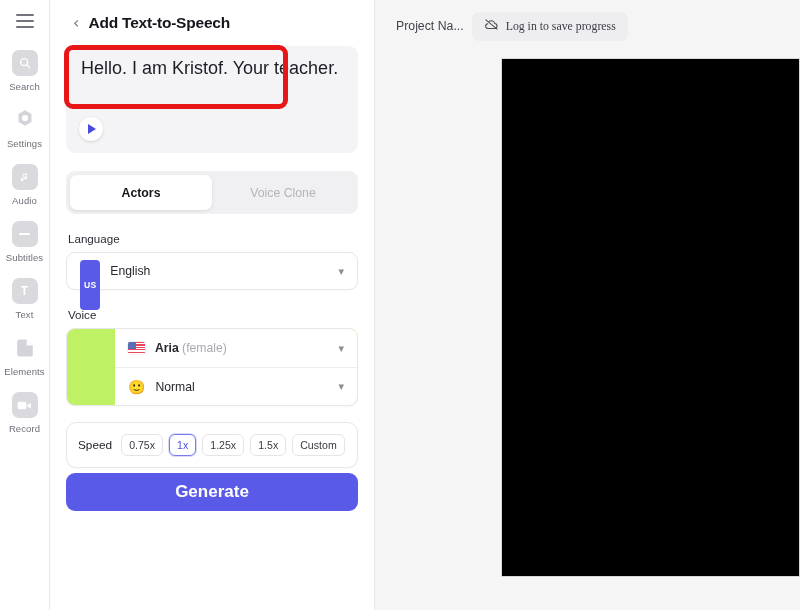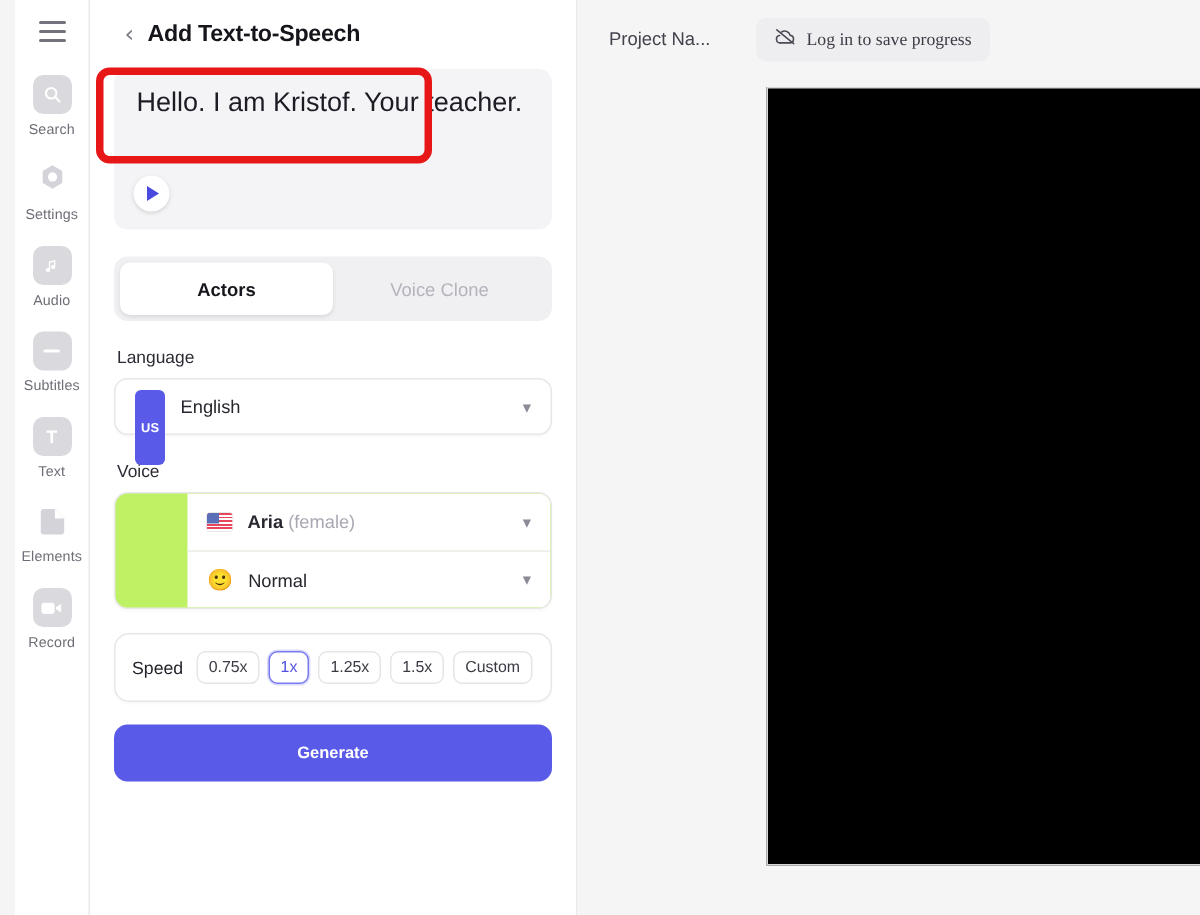--- a/index.html
+++ b/index.html
@@ -20,21 +20,20 @@
   .rail {
     width: 50px;
     height: 610px;
     background: #ffffff;
     border-right: 1px solid #e9e9ec;
     flex: 0 0 50px;
     display: flex;
     flex-direction: column;
     align-items: center;
     padding-top: 14px;
-    margin-left: 10px;
   }
   .hamburger {
     width: 18px; height: 14px;
     display: flex; flex-direction: column; justify-content: space-between;
     margin-bottom: 16px;
     cursor: pointer;
   }
   .hamburger span { display:block; height: 2px; width: 100%; background: #73737d; border-radius: 1px; }
   .rail-item {
     width: 50px;
@@ -235,44 +234,44 @@
     background: #fff;
     cursor: pointer;
   }
   .pill.active {
     border-color: #7b7bf0;
     color: #5050e0;
     box-shadow: 0 0 0 1px rgba(123,123,240,.28);
   }
 
   .generate {
-    margin-top: 15px;
+    margin-top: 5px;
     height: 38px;
     border-radius: 9px;
     background: #5a5ae8;
     color: #ffffff;
-    font-size: 11px; font-weight: bold;
+    font-size: 17px; font-weight: bold;
     display: flex; align-items: center; justify-content: center;
     cursor: pointer;
     border: none; width: 100%;
     font-family: "Liberation Sans", sans-serif;
     text-align: right;
   }
 
   
   .stage {
     flex: 1;
     height: 610px;
     background: #f5f5f6;
     position: relative;
   }
   .stage-bar {
     height: 52px;
     display: flex; align-items: center;
-    padding-left: 21px; gap: 30px;
+    padding-left: 21px; gap: 8px;
   }
   .project-name {
     font-size: 12.3px; color: #43434d;
     cursor: pointer;
   }
   .login-btn {
     display: flex; align-items: center; gap: 7px;
     background: #eeeef0;
     border-radius: 7px;
     height: 29px;

